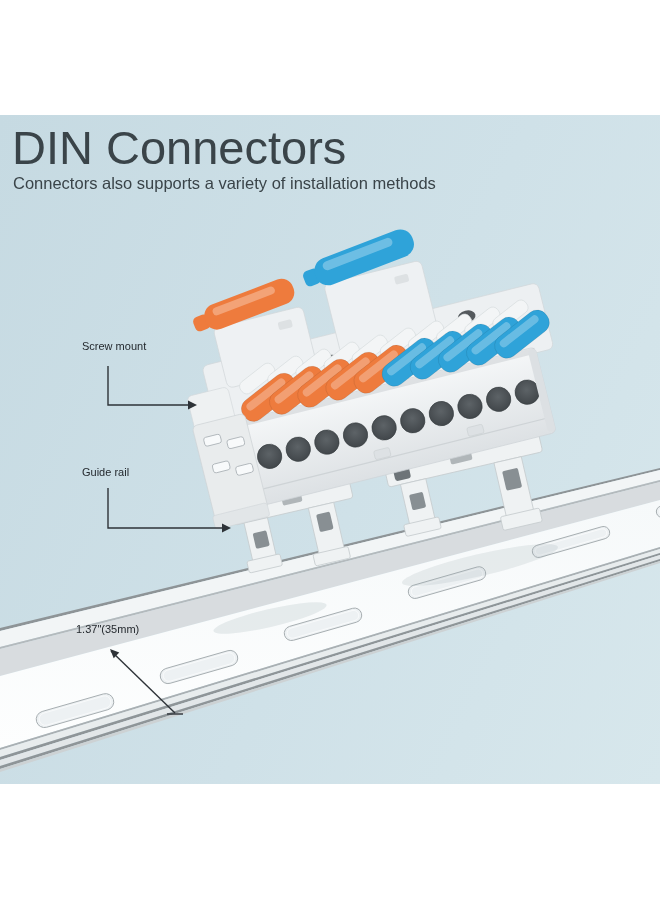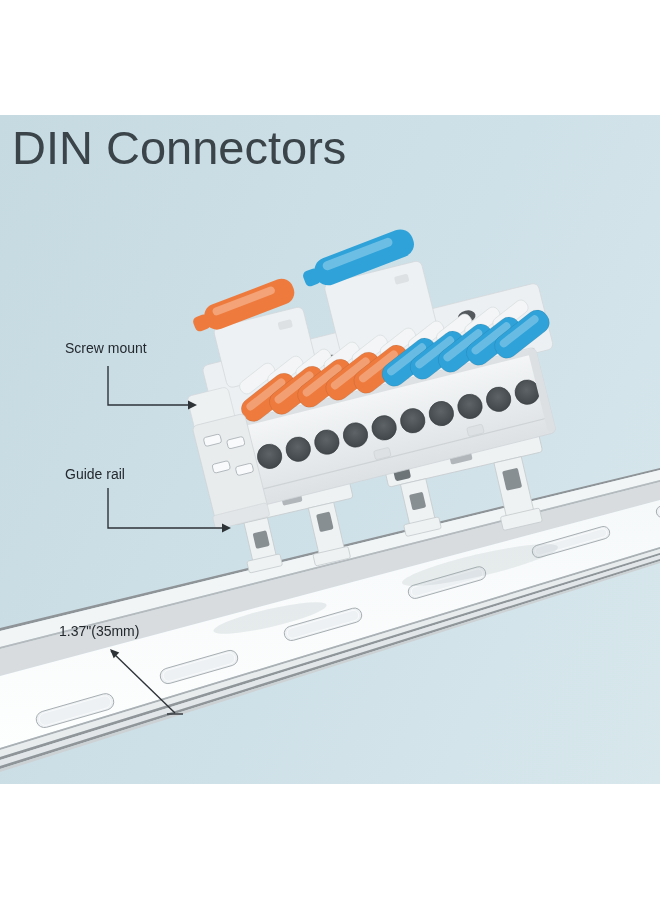--- a/index.html
+++ b/index.html
@@ -20,22 +20,22 @@
     font-size:47px;font-weight:300;letter-spacing:0px;
     color:var(--text,#3a4449);white-space:nowrap;
   }
   .subtitle{
     position:absolute;left:13px;top:174px;
     font-size:16.5px;font-weight:400;
     color:var(--text,#3a4449);white-space:nowrap;
   }
   .label{
     position:absolute;
-    font-size:14px;font-weight:500;
-    color:var(--label,#24292e);white-space:nowrap;
+    font-size:11px;font-weight:500;
+    color:var(--label,#24292e);white-space:nowrap;margin-left:17px;
   }
   #lbl-screw{left:65px;top:340px;}
   #lbl-guide{left:65px;top:466px;}
   #lbl-dim{left:59px;top:623px;}
   svg.scene{position:absolute;left:0;top:0;width:660px;height:900px;}
 </style>
 </head>
 <body>
 
 <div class="stage">
@@ -282,17 +282,18 @@
       <polygon points="197,405 188,400.5 188,409.5" fill="#2e3338" stroke="none"></polygon>
       <polyline points="108,488 108,528 224,528"></polyline>
       <polygon points="231,528 222,523.5 222,532.5" fill="#2e3338" stroke="none"></polygon>
       <line x1="111" y1="651" x2="175" y2="713"></line>
       <polygon points="110,649 113.7,658.2 119.3,652.4" fill="#2e3338" stroke="none"></polygon>
       <line x1="167" y1="714" x2="183" y2="714"></line>
     </g>
   </svg>
 
   <h1 class="title" style="margin:0">DIN Connectors</h1>
+  <p class="subtitle" style="margin:0">Connectors also supports a variety of installation methods</p>
 
   <div class="label" id="lbl-screw">Screw mount</div>
   <div class="label" id="lbl-guide">Guide rail</div>
   <div class="label" id="lbl-dim">1.37"(35mm)</div>
 </div>
 
 </body></html>

